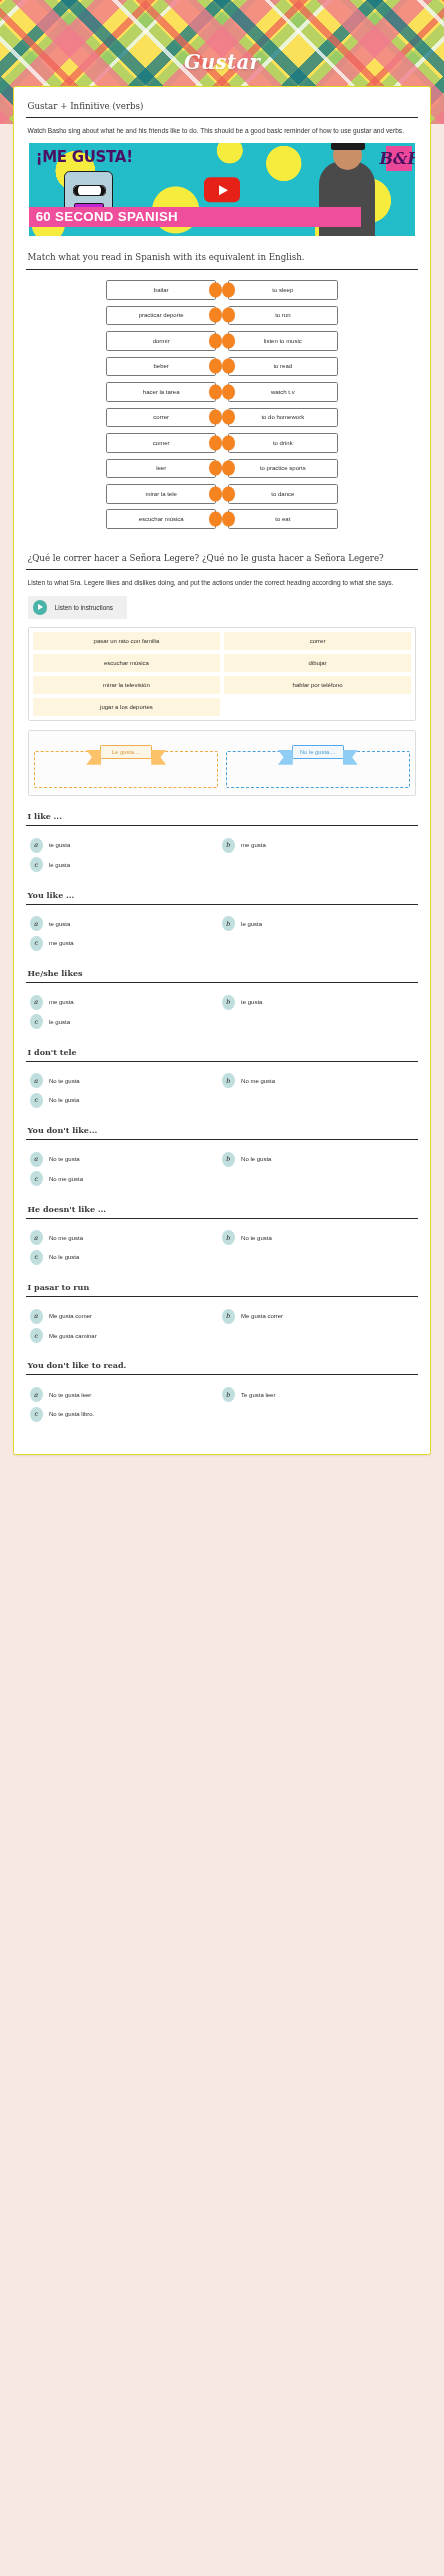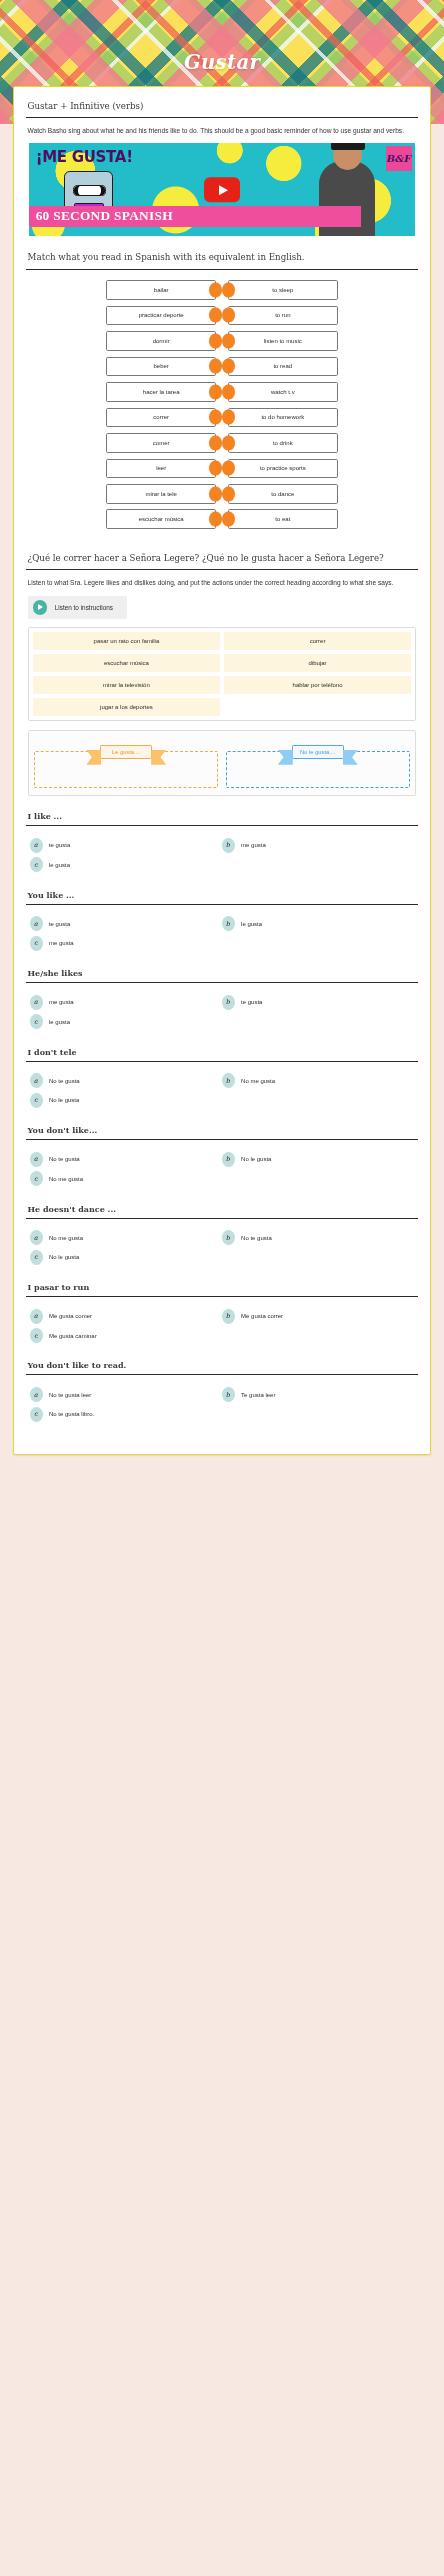--- a/index.html
+++ b/index.html
@@ -126,21 +126,21 @@
     font-family: "DejaVu Sans", sans-serif;
     letter-spacing: -0.3px;
   }
   .video-logo {
     position: absolute;
     right: 3.5px; top: 2.3px;
     width: 25.4px; height: 25.4px;
     background: #ec4899;
     color: #4b1060;
     font-weight: bold;
-    font-size: 10px;
+    font-size: 16px;
     font-style: italic;
     display: flex;
     align-items: center;
     justify-content: center;
     font-family: "DejaVu Serif", serif;
   }
   .video-robot {
     position: absolute;
     left: 35px; bottom: 14px;
     width: 49px; height: 51px;
@@ -193,21 +193,21 @@
   .video-band {
     position: absolute;
     left: 0; bottom: 9.8px;
     width: 86%;
     background: #ef4e9c;
     color: #ffffff;
     font-size: 13.3px;
     font-weight: bold;
     letter-spacing: 0.3px;
     padding: 2.3px 0 2.3px 7px;
-    font-family: Liberation Serif, serif;
+    font-family: Liberation Sans, sans-serif;
   }
   .play-btn {
     position: absolute;
     left: 50%; top: 50%;
     transform: translate(-50%, -50%);
     width: 36px; height: 25.4px;
     background: #e62117;
     border-radius: 5.8px;
     display: flex;
     align-items: center;
@@ -674,21 +674,21 @@
             <span class="opt-badge">b</span>
             <span class="opt-label">No le gusta</span>
           </div>
           <div class="option">
             <span class="opt-badge">c</span>
             <span class="opt-label">No me gusta</span>
           </div>
         </div>
       </div>
       <div class="quiz">
-        <div class="quiz-title">He doesn't dance ...</div>
+        <div class="quiz-title">He doesn't like ...</div>
         <div class="rule"></div>
         <div class="options">
           <div class="option">
             <span class="opt-badge">a</span>
             <span class="opt-label">No me gusta</span>
           </div>
           <div class="option">
             <span class="opt-badge">b</span>
             <span class="opt-label">No te gusta</span>
           </div>

